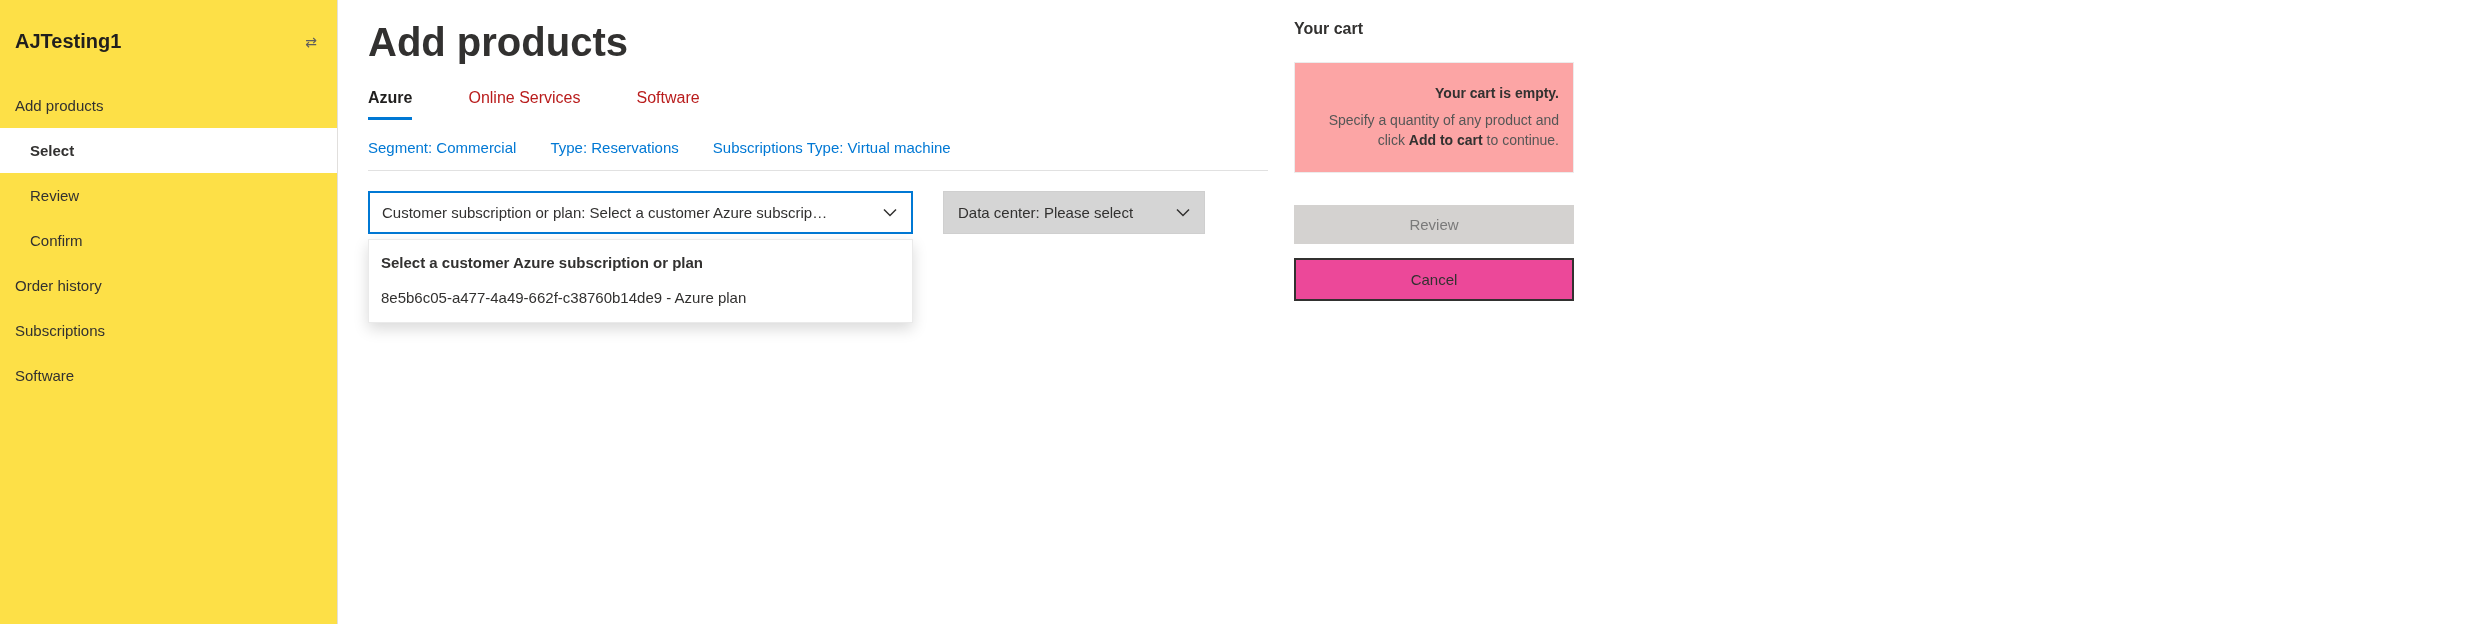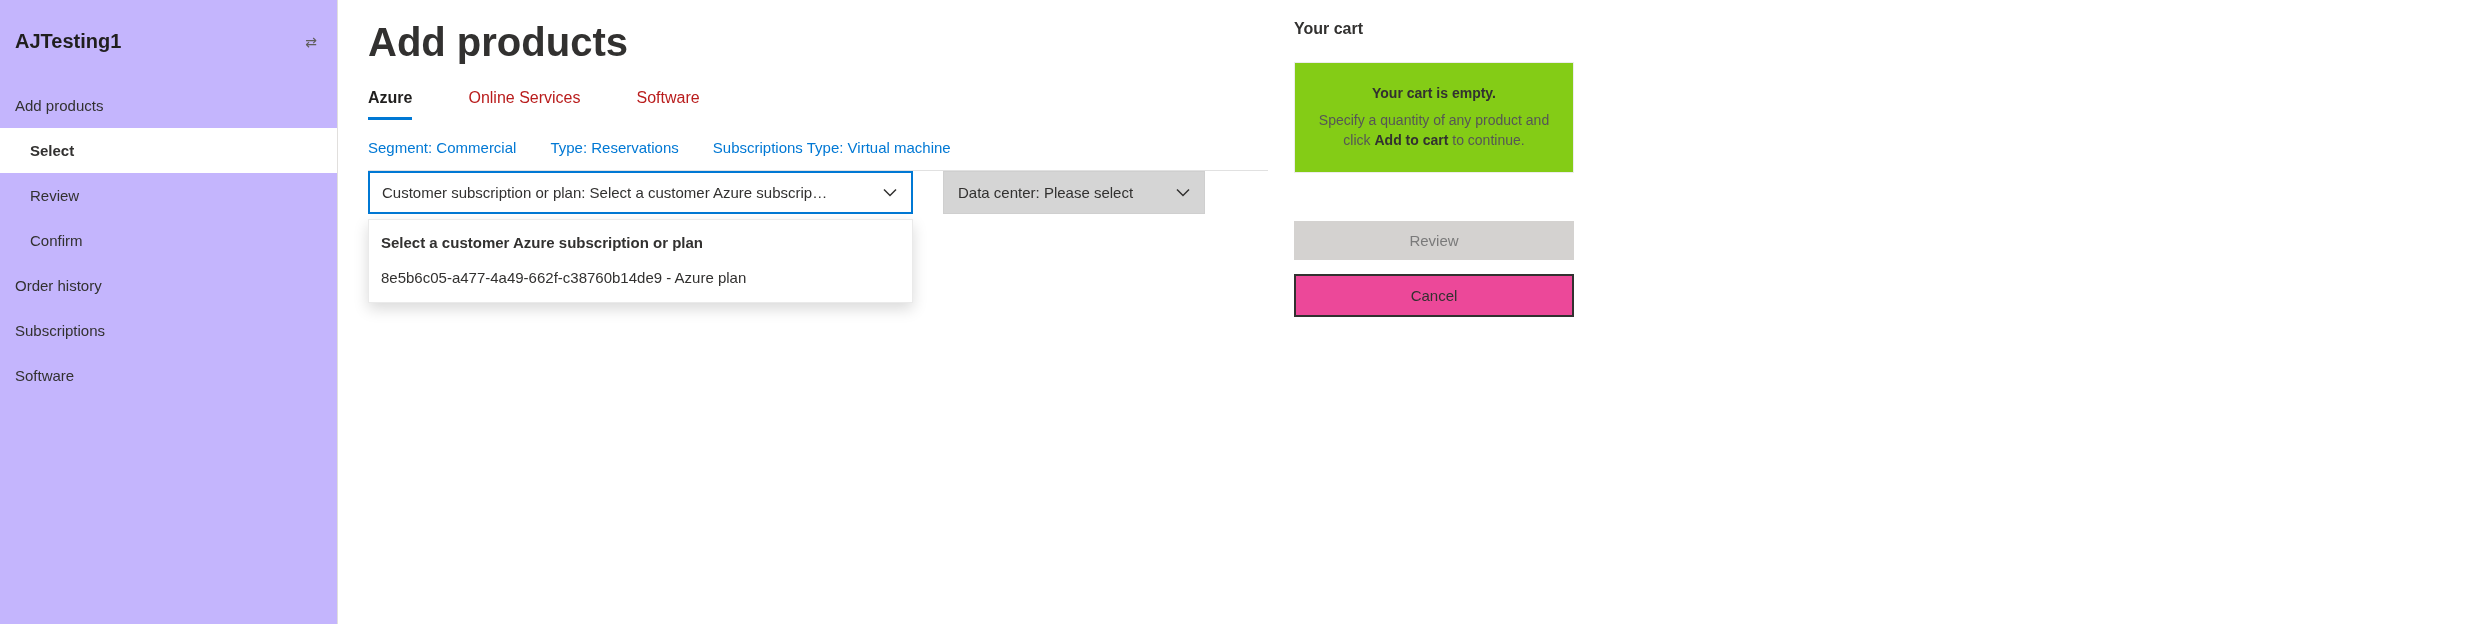--- a/index.html
+++ b/index.html
@@ -10,21 +10,21 @@
       background: #fff;
       width: 2480px;
       height: 624px;
       overflow: hidden;
     }
     .layout { display: flex; height: 100%; }
 
     
     .sidebar {
       width: 338px;
-      background: #c4b5fd;
+      background: #fde047;
       border-right: 1px solid #e1dfdd;
       display: flex;
       flex-direction: column;
     }
     .sidebar-header {
       display: flex;
       align-items: center;
       justify-content: space-between;
       padding: 30px 20px 30px 15px;
     }
@@ -47,21 +47,21 @@
       font-weight: 700;
     }
 
     
     .main { flex: 1; display: flex; padding: 20px 0 0 30px; }
     .center { flex: 0 0 900px; }
     .page-title { font-size: 40px; font-weight: 700; margin-bottom: 24px; }
     .tabs { display: flex; gap: 56px; border-bottom: 1px solid transparent; margin-bottom: 18px; }
     .tab { font-size: 16px; color: #b91c1c; padding-bottom: 10px; cursor: pointer; }
     .tab.active { color: #201f1e; font-weight: 700; border-bottom: 3px solid #0078d4; }
-    .filters { display: flex; gap: 34px; padding-bottom: 14px; border-bottom: 1px solid #e1e1e1; font-size: 15px;}
+    .filters { display: flex; gap: 34px; padding-bottom: 14px; border-bottom: 1px solid #e1e1e1; margin-bottom: 20px; font-size: 15px;}
     .filter-link { color: #0078d4; cursor: pointer; }
     .selects { display: flex; gap: 30px; position: relative;}
     .select-box {
       border: 2px solid #0078d4;
       padding: 11px 44px 11px 12px;
       width: 545px;
       font-size: 15px;
       color: #323130;
       position: relative;
       cursor: pointer;
@@ -109,27 +109,27 @@
     }
     .select-wrap { position: relative; }
 
     
     .cart {
       margin-left: 26px;
       width: 280px;
     }
     .cart-title { font-size: 16px; font-weight: 700; margin-bottom: 24px;}
     .cart-box {
-      background: #84cc16;
+      background: #fca5a5;
       border: 1px solid #ececec;
       padding: 22px 14px;
-      text-align: center;
+      text-align: right;
       font-size: 14px;
       color: #565656;
-      margin-bottom: 48px;
+      margin-bottom: 32px;
     }
     .cart-box .empty { font-weight: 700; color: #323130; margin-bottom: 10px;}
     .cart-box .hint { line-height: 1.4; }
     .cart-box .hint strong { font-weight: 700; color: #323130;}
     .btn {
       display: block;
       width: 100%;
       text-align: center;
       padding: 11px 0;
       font-size: 15px;

